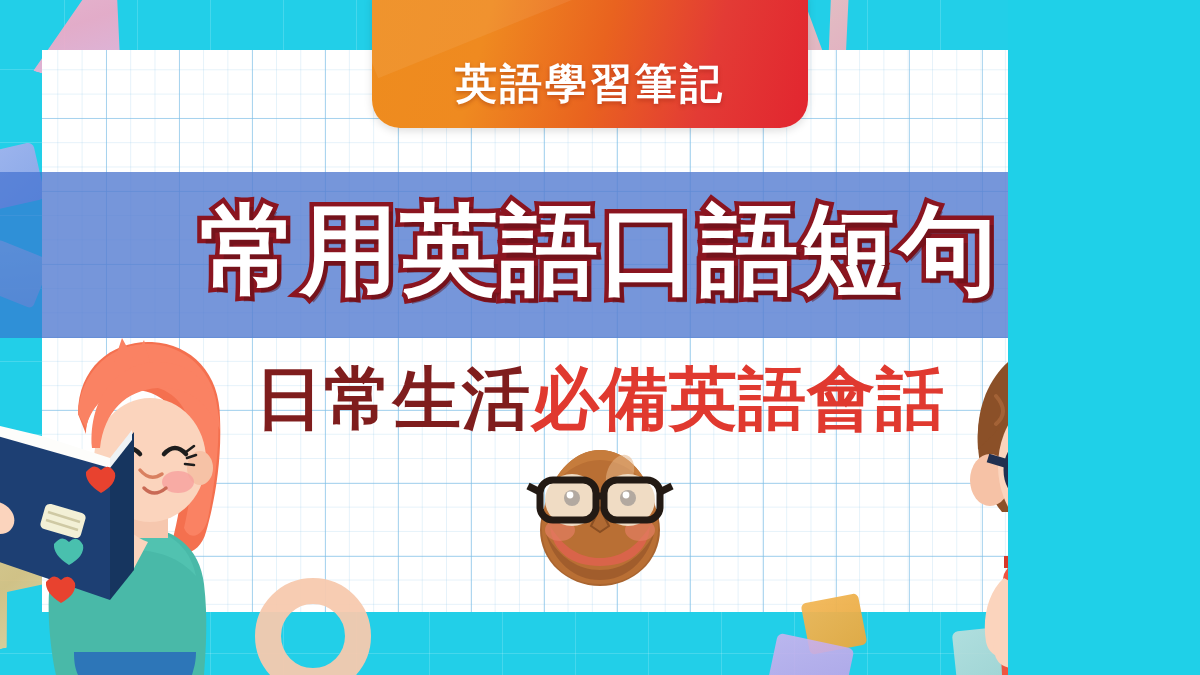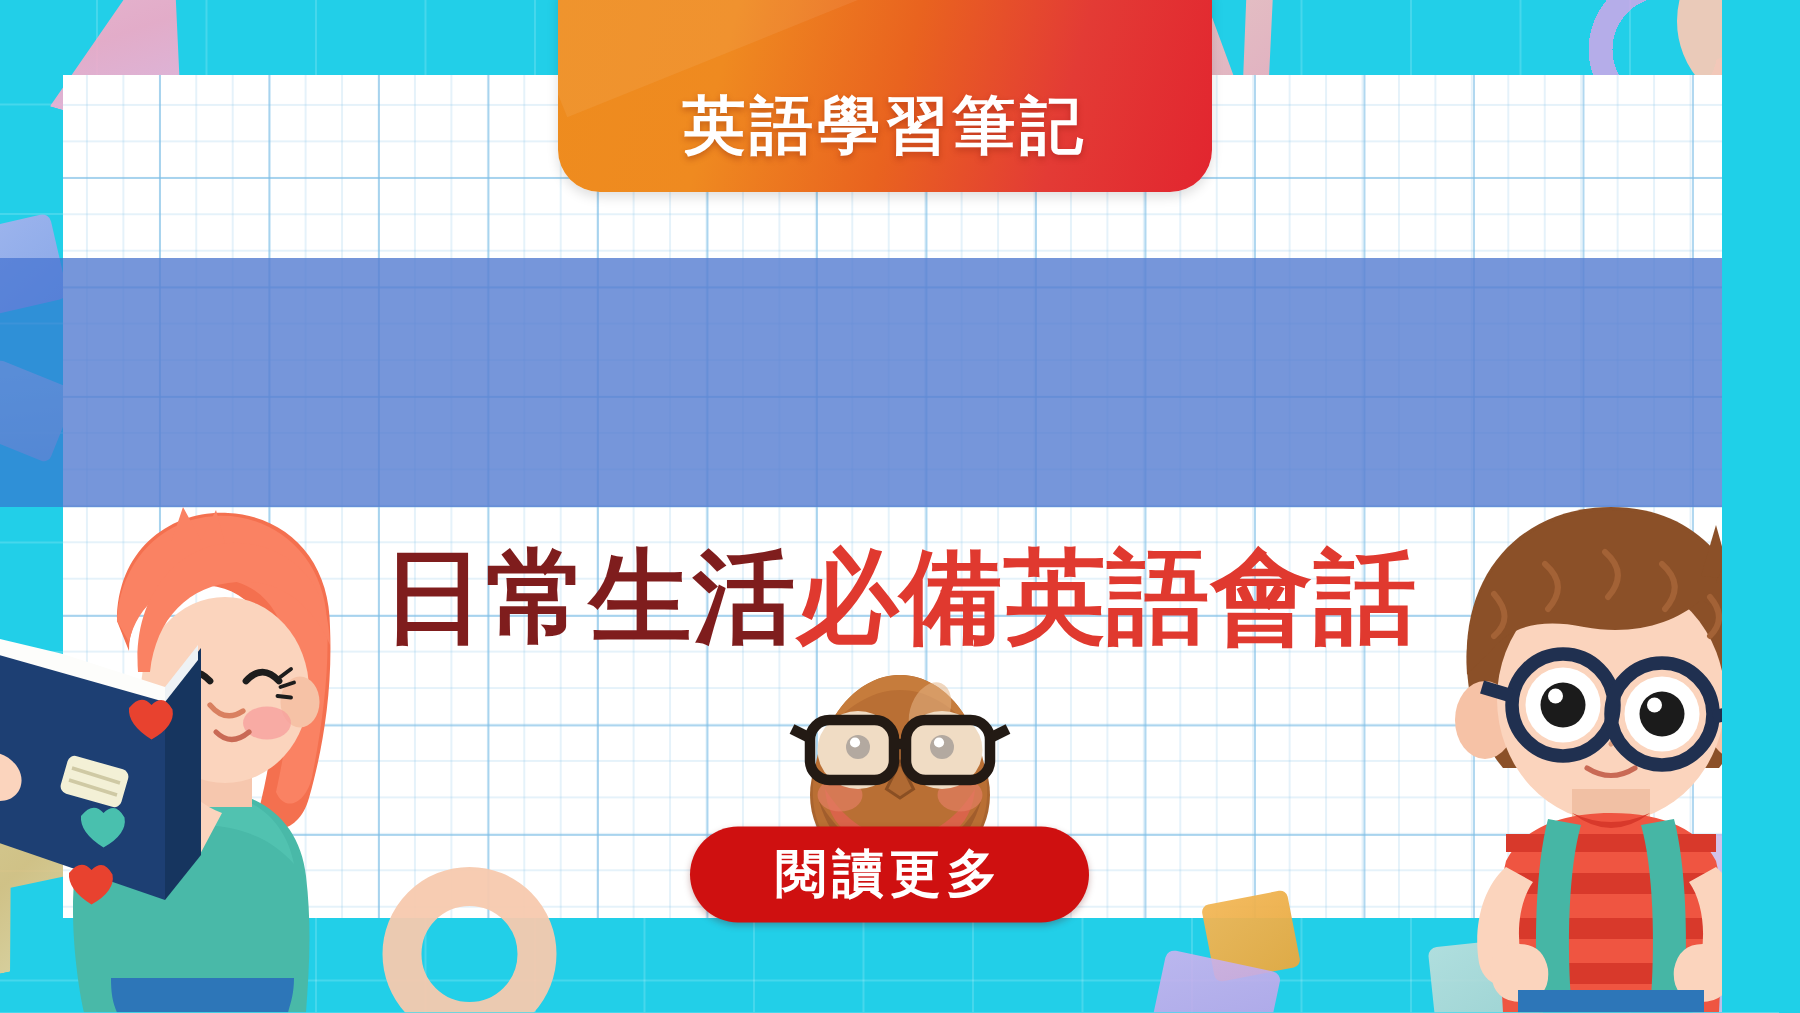--- a/index.html
+++ b/index.html
@@ -5,21 +5,21 @@
 <style>
   * { margin:0; padding:0; box-sizing:border-box; }
   html,body{
     width:1200px; height:675px; overflow:hidden;
     font-family:"Liberation Sans","DejaVu Sans",sans-serif;
     background:#1fd0e8;
   }
 
   #stage{
     position:relative;
-    width:1148px; height:675px;
+    width:1008px; height:675px;
     background:#22cfe8;
     overflow:hidden;
   }
 
   
   .cyan-grid{
     position:absolute; inset:0;
     background-image:
       linear-gradient(to right, rgba(255,255,255,.16) 1px, transparent 1px),
       linear-gradient(to bottom, rgba(255,255,255,.16) 1px, transparent 1px);
@@ -315,20 +315,21 @@
   <div class="deco deco-star">✦</div>
 
   <div class="tab">
     <span class="tab-text">英語學習筆記</span>
   </div>
 
   <div class="band">
     <div class="band-inner"></div>
   </div>
 
+  <div class="title">常用英語口語短句</div>
 
   <div class="subtitle">
     <span class="sub-a">日常生活</span><span class="sub-b">必備英語會話</span>
   </div>
 
   <svg class="owl" viewBox="0 0 168 148">
     <ellipse cx="84" cy="92" rx="60" ry="56" fill="#a9642f"></ellipse>
     <path d="M84 12 C52 12 28 48 26 86 C24 120 48 146 84 146 C120 146 144 120 142 86 C140 48 116 12 84 12 Z" fill="#b96f34"></path>
     <path d="M84 12 C64 12 46 26 36 48 C52 30 68 22 84 22 C100 22 116 30 132 48 C122 26 104 12 84 12 Z" fill="#c67c3c"></path>
     <ellipse cx="104" cy="36" rx="13" ry="20" fill="#e5b487" opacity=".55" transform="rotate(22 104 36)"></ellipse>
@@ -443,15 +444,14 @@
     <path d="M168 216 C176 246 178 300 174 345 L152 345 C156 298 154 248 146 220 Z" fill="#46b6a5"></path>
 
     <path d="M56 248 C40 262 34 288 38 312 C42 330 62 332 68 316 C62 296 64 272 74 258 Z" fill="#fbd4bd"></path>
     <path d="M196 248 C212 262 218 288 214 312 C210 330 190 332 184 316 C190 296 188 272 178 258 Z" fill="#fbd4bd"></path>
     <path d="M58 300 q22 -4 26 16 q2 20 -18 22 q-18 0 -20 -18 q-2 -16 12 -20 Z" fill="#fbd4bd"></path>
     <path d="M194 300 q-22 -4 -26 16 q-2 20 18 22 q18 0 20 -18 q2 -16 -12 -20 Z" fill="#fbd4bd"></path>
 
     <path d="M64 330 L188 330 L188 345 L64 345 Z" fill="#2d76b8"></path>
   </svg>
 
-  <button class="cta">閱讀更多</button>
 
 </div>
 
 </body></html>

